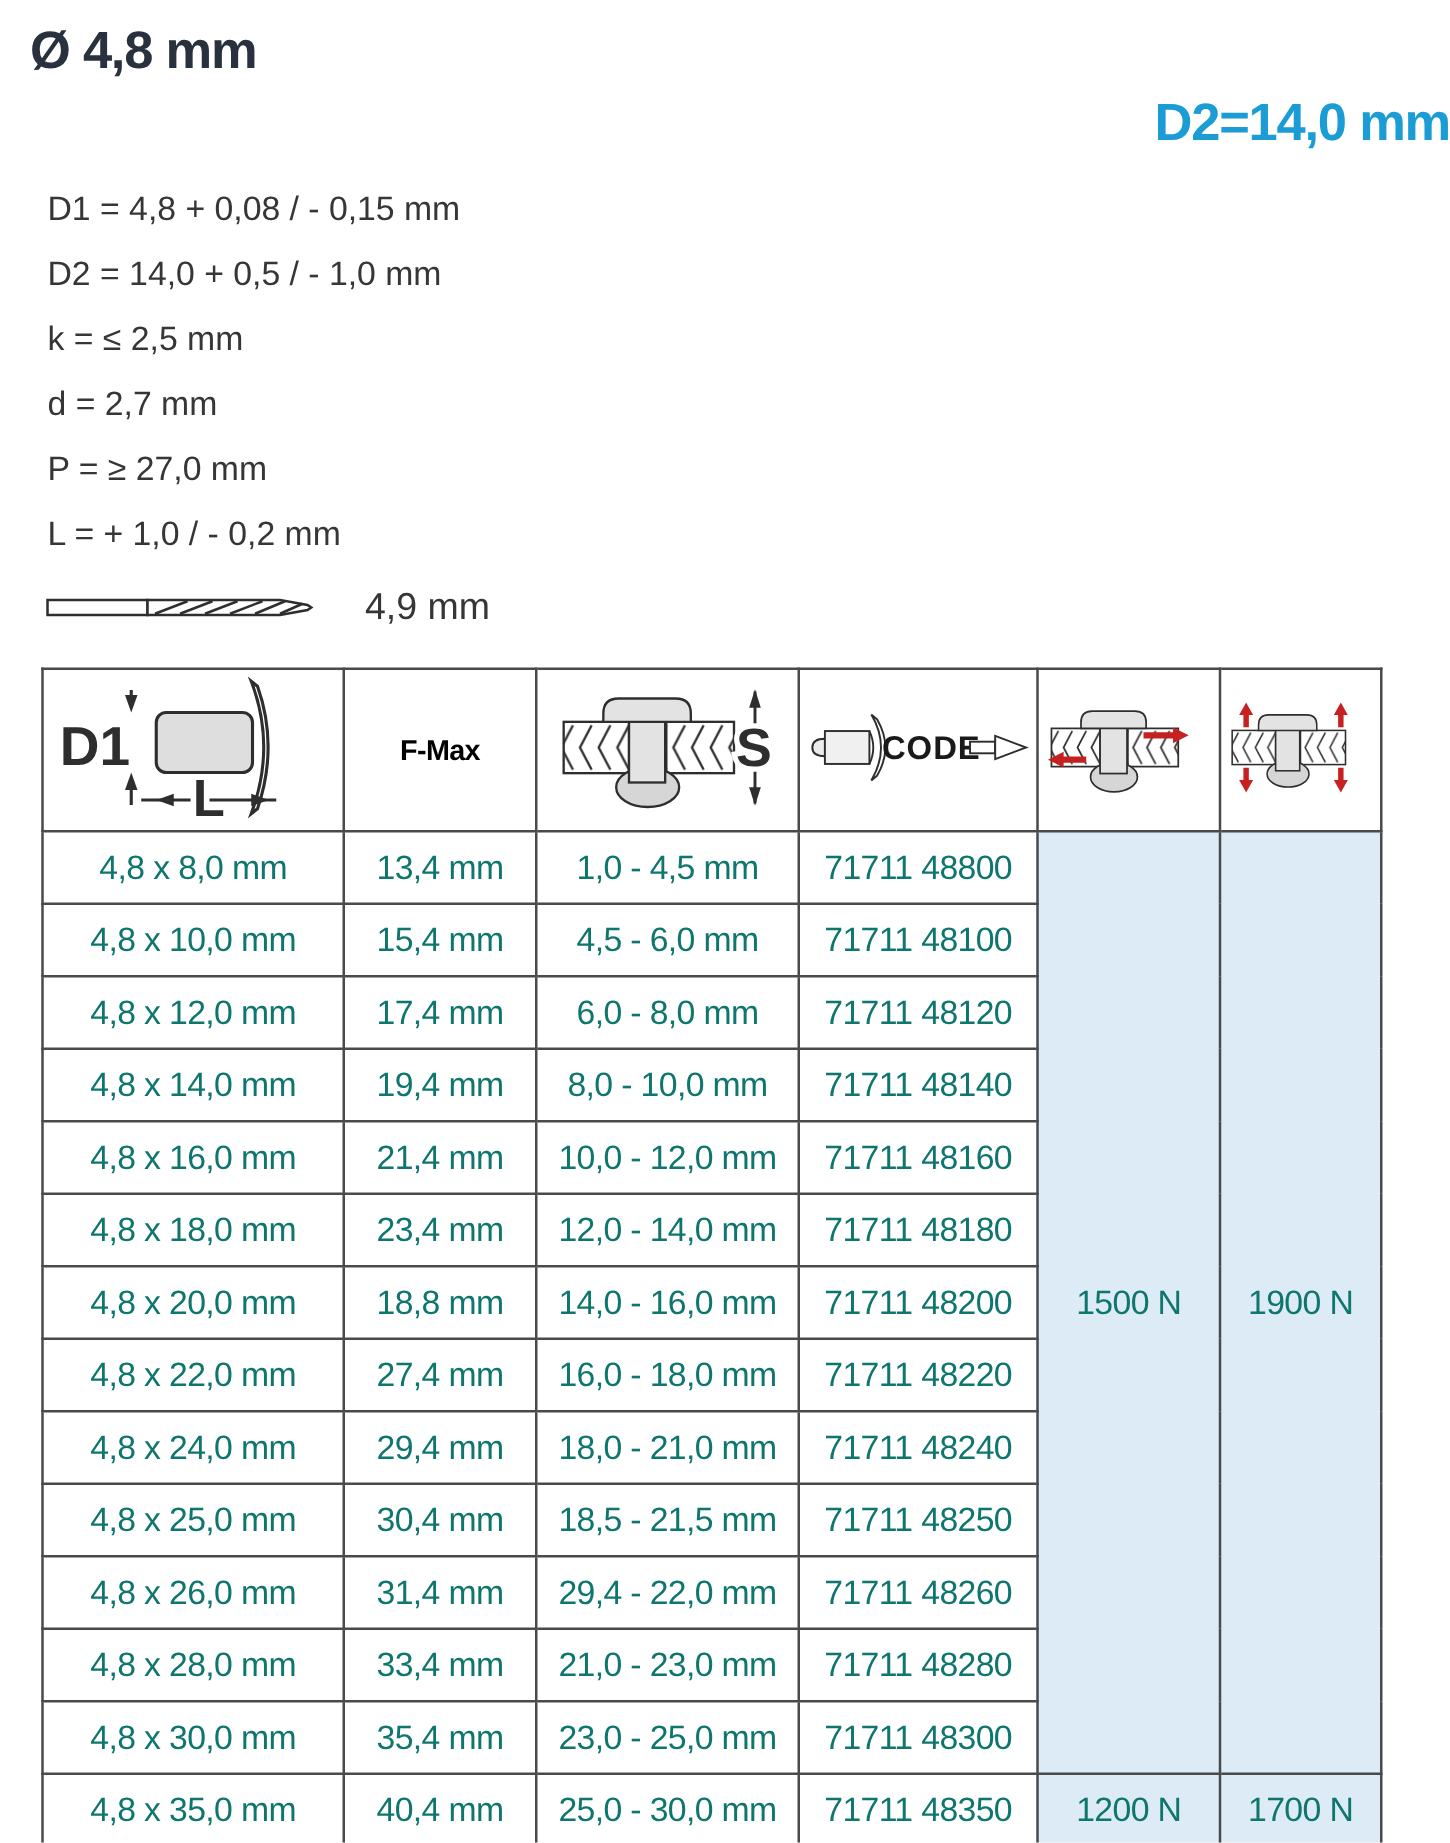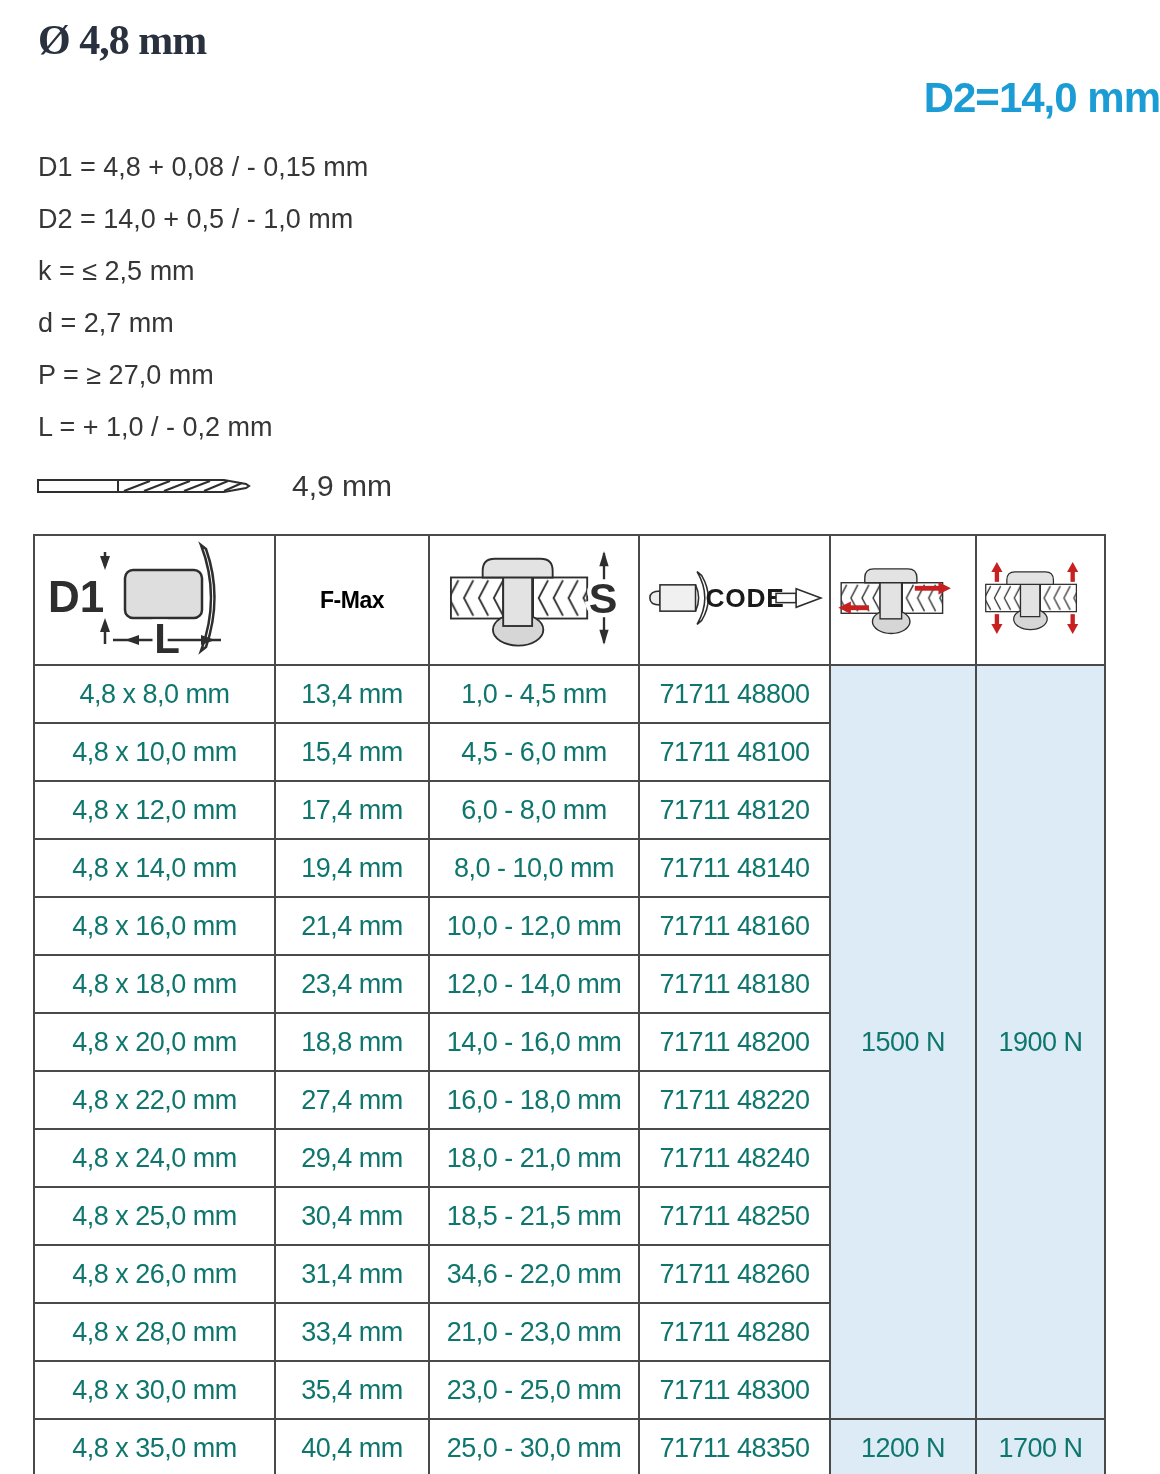--- a/index.html
+++ b/index.html
@@ -6,24 +6,23 @@
   html,body { margin:0; padding:0; background:#ffffff; }
   body {
     width:1160px; height:1474px;
     font-family:"Liberation Sans", sans-serif;
     color:#3b3b3b;
     overflow:hidden;
   }
   .page { padding-top:8px; }
 
   .title-main {
-    margin:8px 0 0 38px;
+    margin:8px 0 0 24px;
     font-size:42px; font-weight:bold; letter-spacing:-1px;
     color:#29303e;
-    font-family:Liberation Serif, serif;
   }
   .title-sub {
     margin:10px 0 0 38px;
     font-size:42px; font-weight:bold; letter-spacing:-1px;
     color:#1b9cd4;
     text-align:right;
   }
   ul.specs {
     list-style:none; margin:30px 0 0 38px; padding:0;
     font-size:27px; color:#363636;
@@ -252,21 +251,21 @@
         </tr>
         <tr>
           <td>4,8 x 25,0 mm</td>
           <td>30,4 mm</td>
           <td>18,5 - 21,5 mm</td>
           <td>71711 48250</td>
         </tr>
         <tr class="alt">
           <td>4,8 x 26,0 mm</td>
           <td>31,4 mm</td>
-          <td>34,6 - 22,0 mm</td>
+          <td>29,4 - 22,0 mm</td>
           <td>71711 48260</td>
         </tr>
         <tr>
           <td>4,8 x 28,0 mm</td>
           <td>33,4 mm</td>
           <td>21,0 - 23,0 mm</td>
           <td>71711 48280</td>
         </tr>
         <tr class="alt">
           <td>4,8 x 30,0 mm</td>

